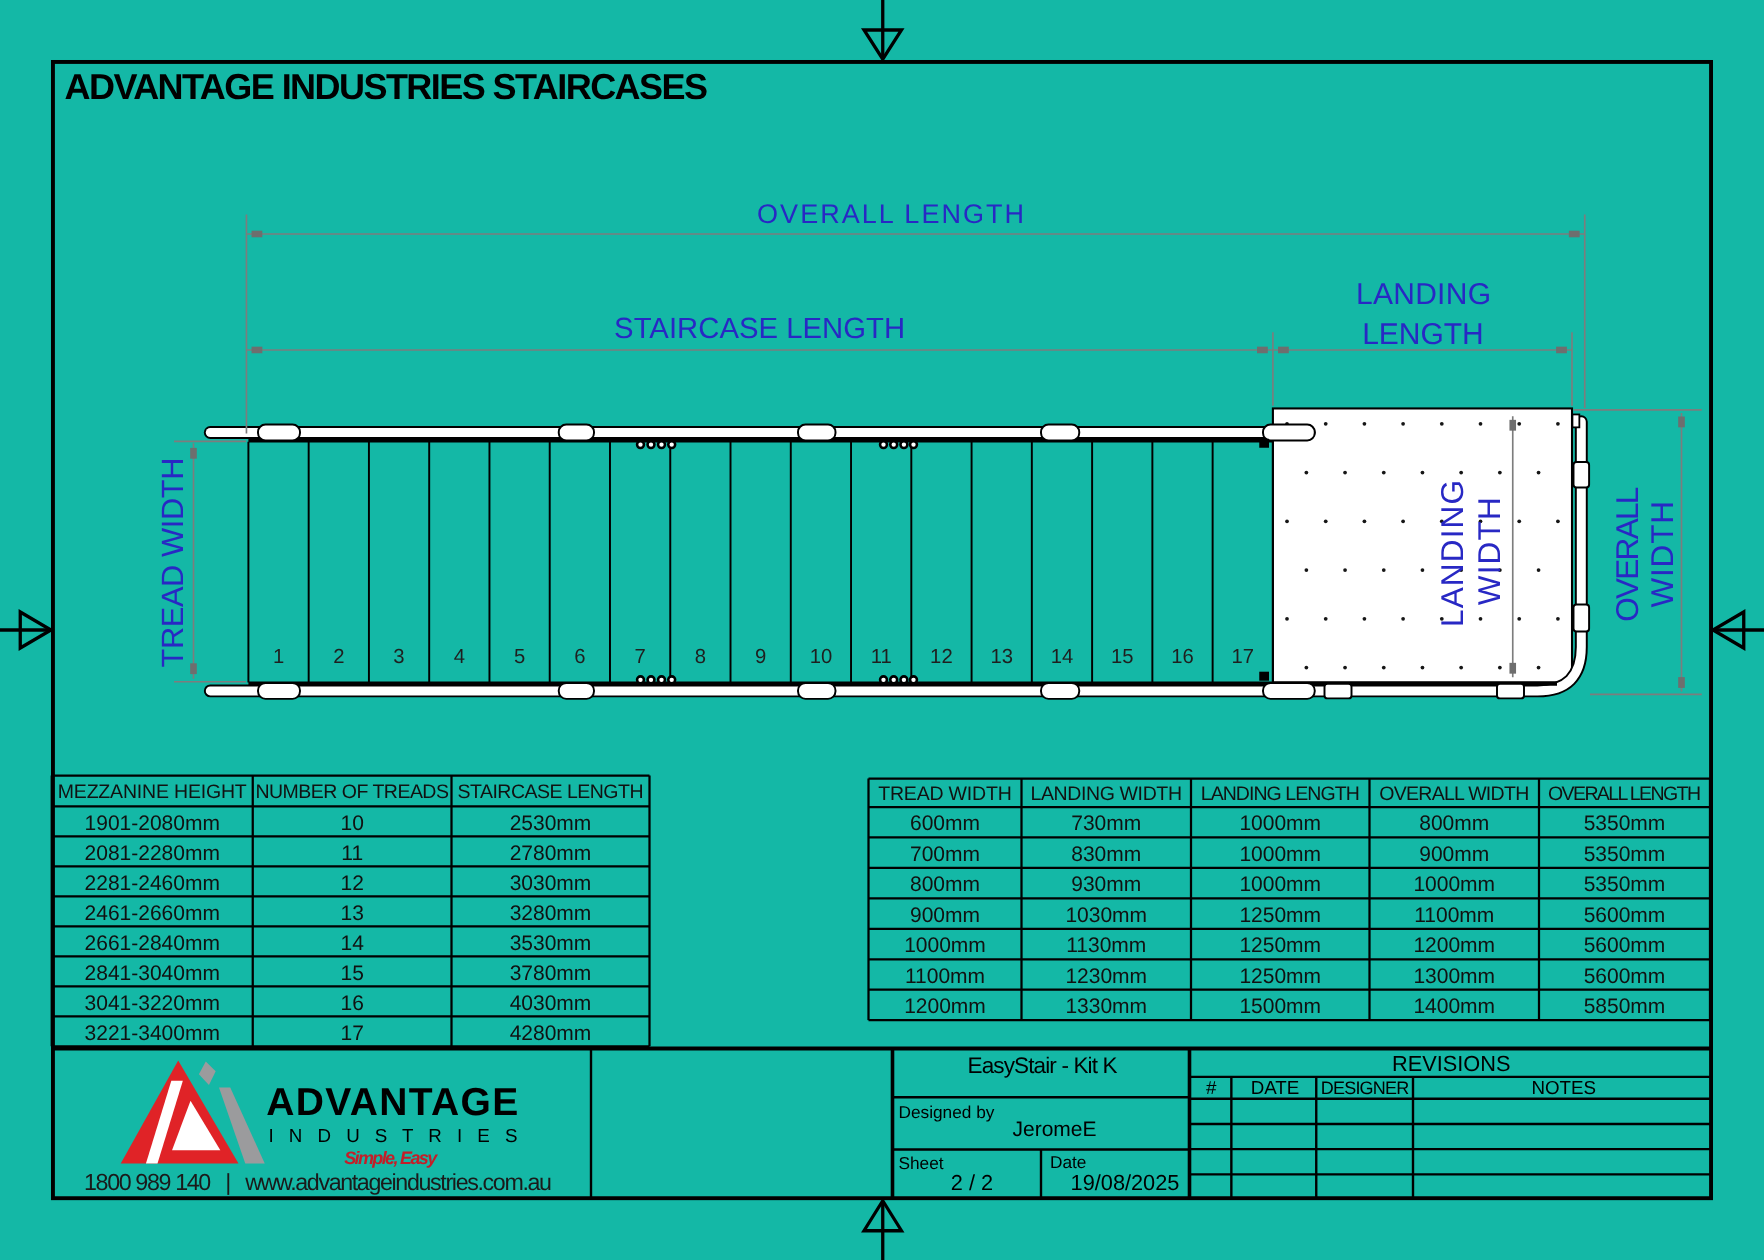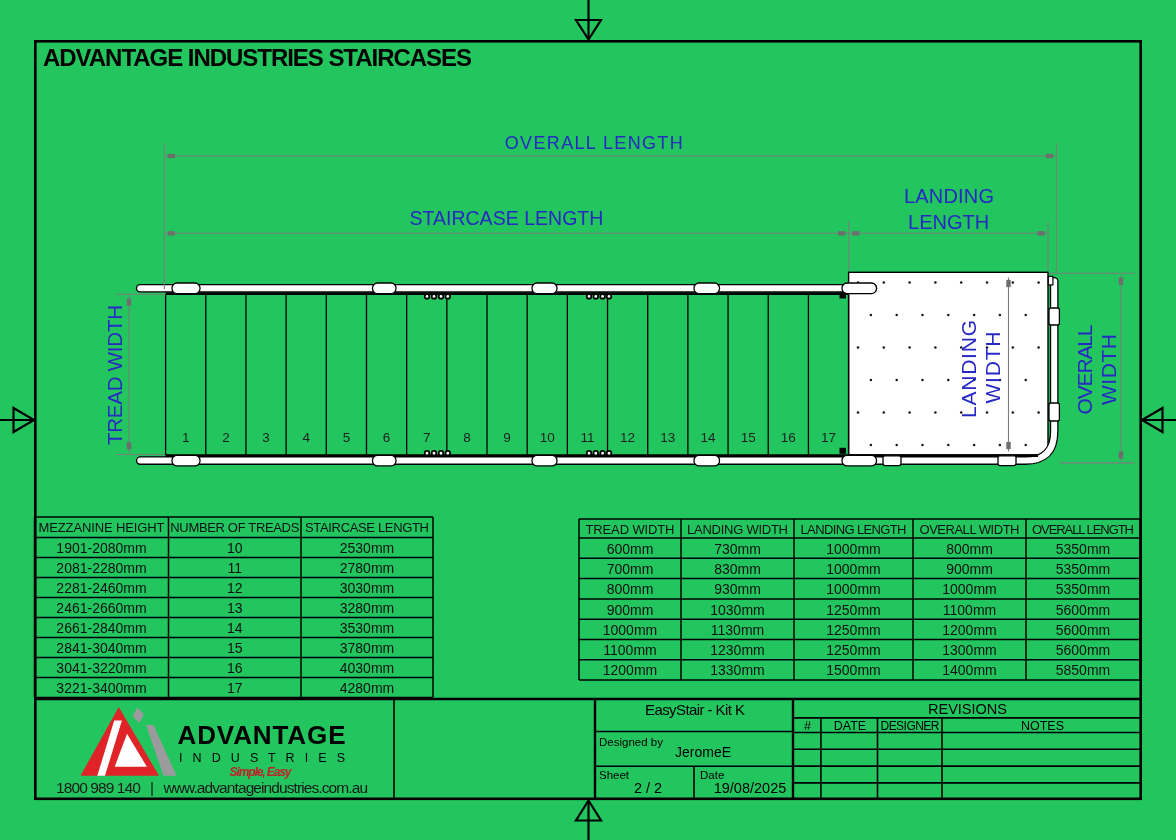--- a/index.html
+++ b/index.html
@@ -1,16 +1,16 @@
 <!DOCTYPE html>
 <html><head>
 <meta charset="utf-8">
 <style>
   html,body { margin:0; padding:0; background:#fff; }
-  .page { position:relative; width:1176px; height:840px; background:#22c55e; overflow:hidden; }
+  .page { position:relative; width:1176px; height:840px; background:#14b8a6; overflow:hidden; }
   svg text { font-family:"Liberation Sans", sans-serif; }
 </style>
 </head>
 <body>
 <div class="page">
 <svg width="1176" height="840" viewBox="0 0 1176 840">
 
 <rect x="35.3" y="41.3" width="1105.4" height="757.5" fill="none" stroke="#000" stroke-width="2.6"></rect>
 
 <g stroke="#000" stroke-width="2.2" fill="none">

